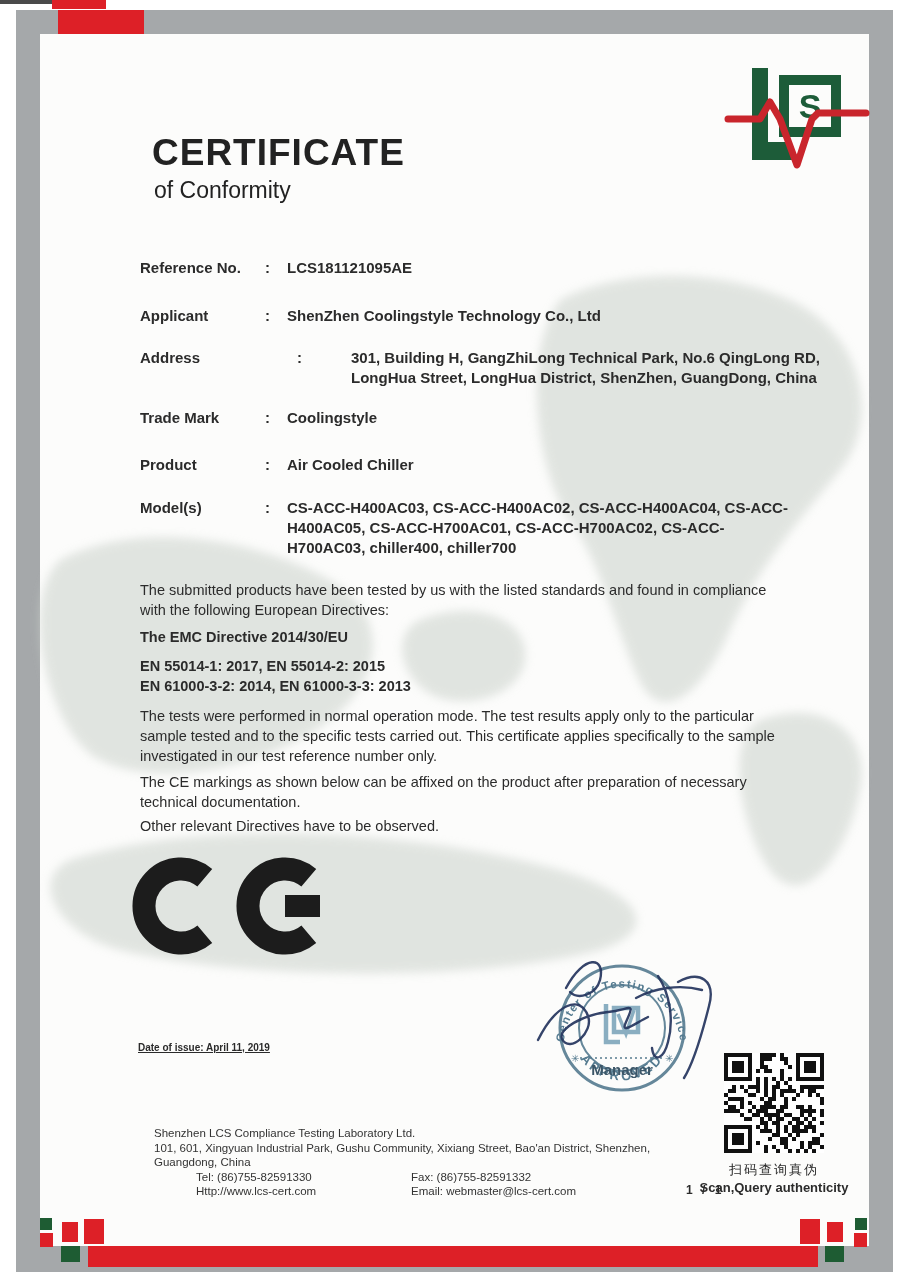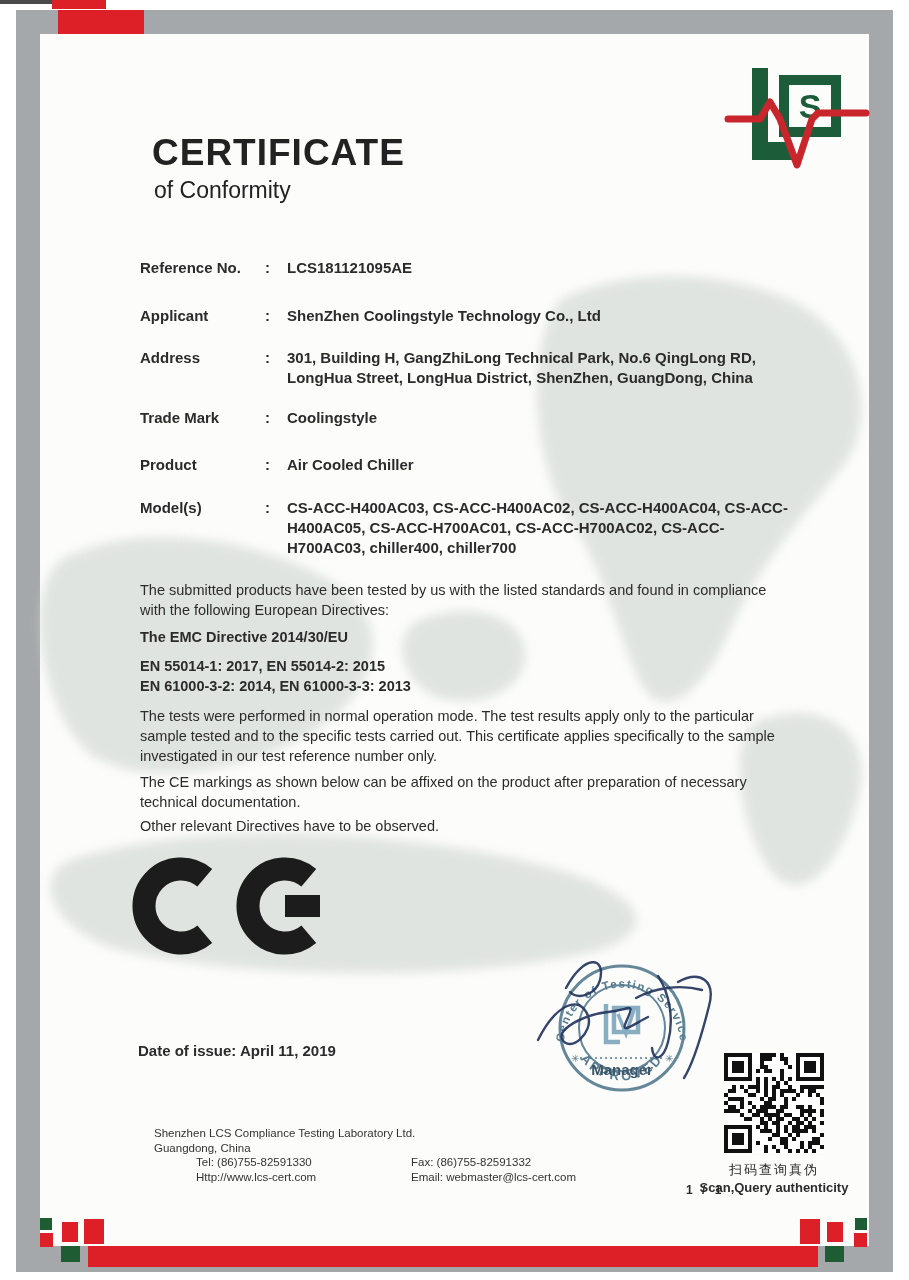--- a/index.html
+++ b/index.html
@@ -25,21 +25,21 @@
   .fieldrow .col{width:22px;flex:none;text-align:left;}
   .fieldrow .val{width:508px;}
   .para{left:140px;width:652px;font-size:14.5px;line-height:20px;}
   #footer{left:154px;top:1126px;font-size:11.5px;line-height:14.5px;color:#333;}
   #footer .row{display:flex;}
   #footer .cell1{width:215px;margin-left:42px;}
   #qrblock{left:698px;top:1053px;width:152px;text-align:center;}
   #qrblock .zh{font-size:13px;margin-top:4px;letter-spacing:2px;}
   #qrblock .en{font-size:13px;font-weight:700;margin-top:1px;}
   #pagenum{left:686px;top:1183px;font-size:12px;font-weight:700;letter-spacing:3px;}
-  #dateline{left:138px;top:1042px;font-size:15px;font-weight:700;}
+  #dateline{left:138px;top:1042px;font-size:10px;font-weight:700;text-decoration:underline;}
   svg text{font-family:"Liberation Sans", sans-serif;}
 </style>
 </head>
 <body>
 
 <div id="scan">
 
   <div class="frame"></div>
   <div class="topedge"></div>
 
@@ -88,21 +88,21 @@
   <div class="c fieldrow" style="top:258px;">
     <span class="lab">Reference No.</span>
     <span class="col">:</span>
     <span class="val">LCS181121095AE</span>
   </div>
   <div class="c fieldrow" style="top:306px;">
     <span class="lab">Applicant</span>
     <span class="col">:</span>
     <span class="val">ShenZhen Coolingstyle Technology Co., Ltd</span>
   </div>
-  <div class="c fieldrow" style="top:348px;">
+  <div class="c fieldrow" style="top:348px;gap:32px;">
     <span class="lab">Address</span>
     <span class="col">:</span>
     <span class="val">301, Building H, GangZhiLong Technical Park, No.6 QingLong RD, LongHua Street, LongHua District, ShenZhen, GuangDong, China</span>
   </div>
   <div class="c fieldrow" style="top:408px;">
     <span class="lab">Trade Mark</span>
     <span class="col">:</span>
     <span class="val">Coolingstyle</span>
   </div>
   <div class="c fieldrow" style="top:455px;">
@@ -368,20 +368,21 @@
         <rect x="0" y="72" width="28" height="28" fill="#111"></rect>
         <rect x="4" y="76" width="20" height="20" fill="#fff"></rect>
         <rect x="8" y="80" width="12" height="12" fill="#111"></rect>
       </svg>
     <div class="zh">扫码查询真伪</div>
     <div class="en">Scan,Query authenticity</div>
   </div>
 
   <div id="footer" class="c">
     <div>Shenzhen LCS Compliance Testing Laboratory Ltd.</div>
+    <div>101, 601, Xingyuan Industrial Park, Gushu Community, Xixiang Street, Bao'an District, Shenzhen,</div>
     <div>Guangdong, China</div>
     <div class="row">
       <span class="cell1">Tel: (86)755-82591330</span>
       <span>Fax: (86)755-82591332</span>
     </div>
     <div class="row">
       <span class="cell1">Http://www.lcs-cert.com</span>
       <span>Email: webmaster@lcs-cert.com</span>
     </div>
   </div>

